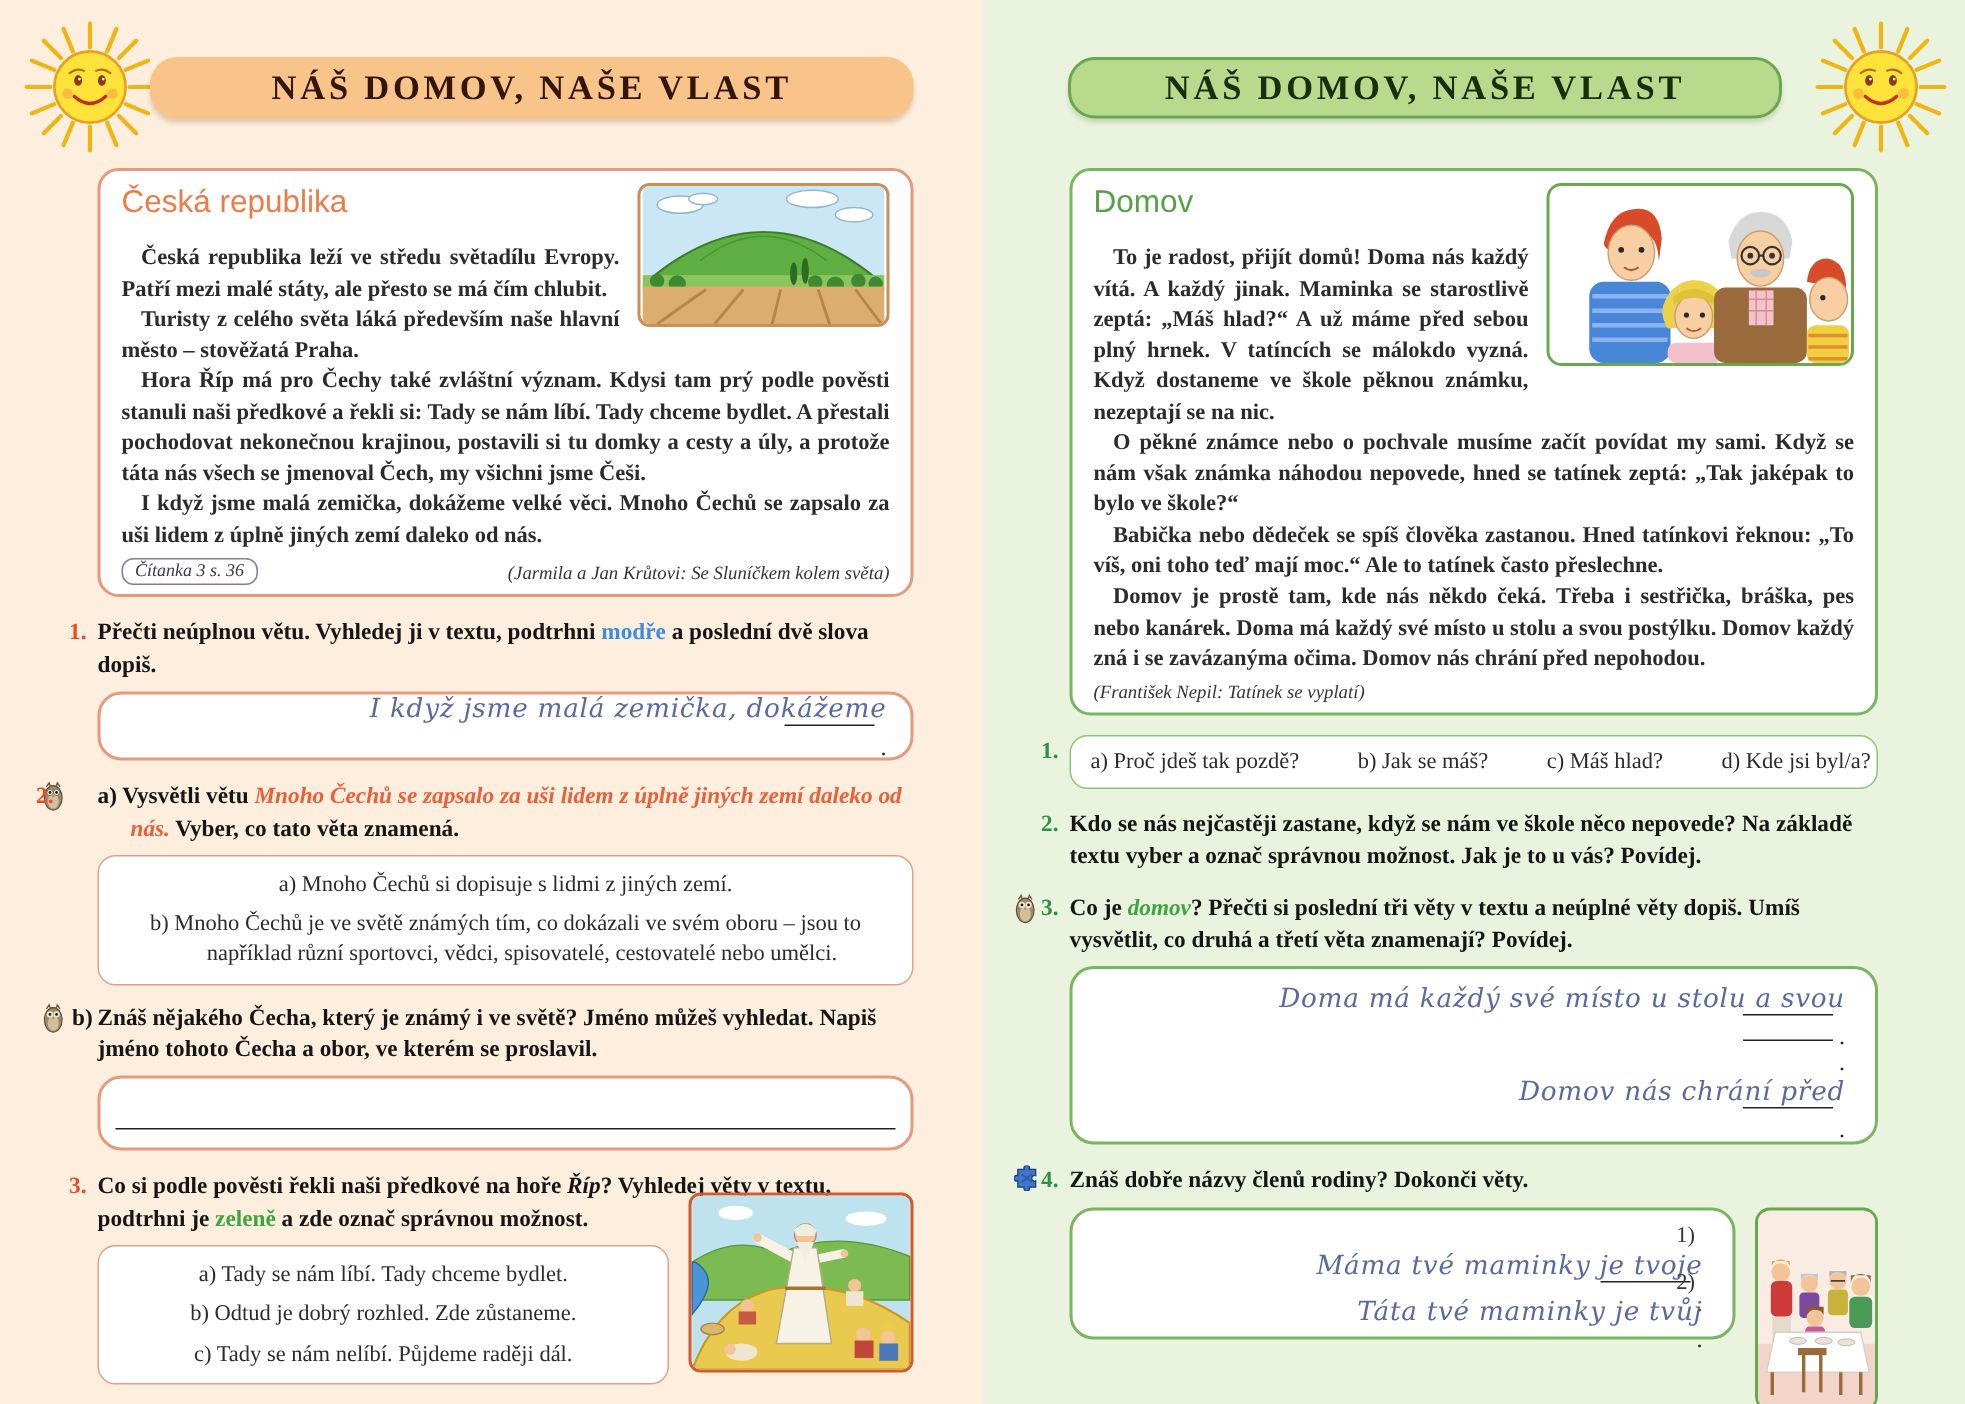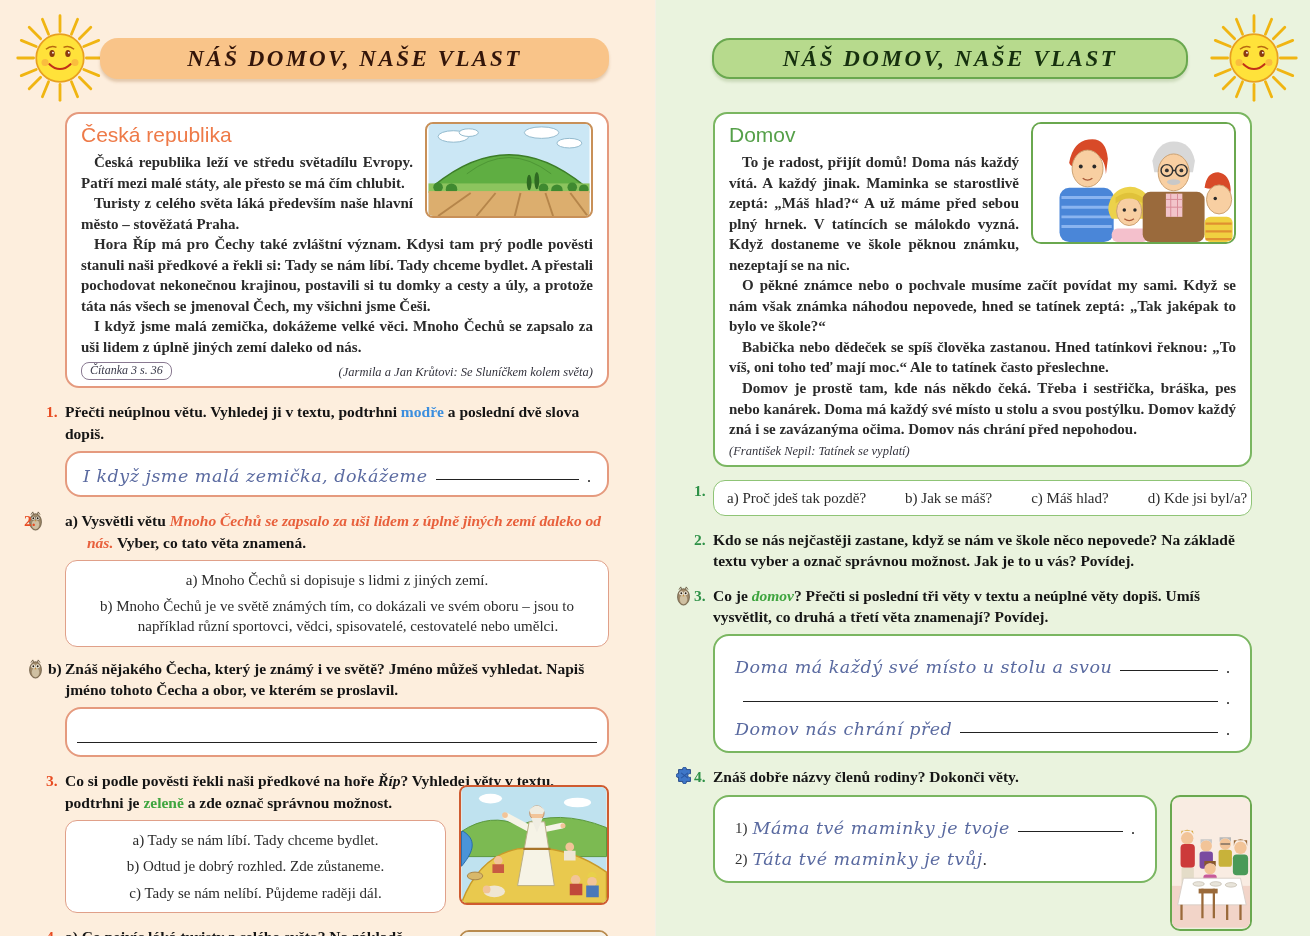--- a/index.html
+++ b/index.html
@@ -3,42 +3,42 @@
 <meta charset="utf-8">
 <style>
   * { box-sizing: border-box; margin: 0; padding: 0; }
   html,body { width:1310px; height:936px; }
   body { display:flex; font-family:"Liberation Serif", serif; overflow:hidden; }
   .page { width:655px; height:936px; position:relative; }
   .page.left  { background:#fdeedd; }
   .page.right { background:#eaf3de; border-left:1px solid #f2f0e6; }
 
   
-  .banner-row { position:relative; height:92px;font-style:italic; }
+  .banner-row { position:relative; height:92px; }
   .banner { position:absolute; top:38px; height:41px; border-radius:18px;
             display:flex; align-items:center; justify-content:center;
             font-weight:bold; font-size:23px; letter-spacing:2.5px; }
   .banner-left  { left:100px; right:46px; background:#f9c489; color:#33150a;
                   box-shadow:0 3px 3px rgba(150,90,30,.25); }
   .banner-right { left:56px; right:122px; background:#b7da8d; color:#16300e;
                   border:2px solid #6aa84f; box-shadow:0 3px 3px rgba(80,120,40,.2); }
   .sun { position:absolute; width:88px; height:88px; top:14px; }
   .sun-left  { left:16px; }
   .sun-right { right:12px; }
 
   
   .content { position:relative; margin:20px 46px 0 65px; }
   .page.right .content { margin:20px 58px 0 57px; }
 
   
   .reading-box { background:#fff; border-radius:14px; padding:6px 14px 6px; }
   .box-left  { border:2px solid #e59a7e; }
   .box-right { border:2px solid #7ab661; }
   .reading-title { font-family:"Liberation Sans", sans-serif; font-weight:normal;
-                   font-size:21px; margin:3px 0 5px; }
+                   font-size:21px; margin:3px 0 15px; }
   .t-orange { color:#ee7a48; }
   .t-green  { color:#55a049; }
   .rp { font-size:15px; line-height:1.37; text-align:justify; text-indent:13px; color:#2b2b2b;font-weight:bold; }
   .reading-img { float:right; margin:2px 0 6px 12px; }
   .img-rip    { border:2px solid #c89058; border-radius:8px; }
   .img-family { border:2px solid #6aa84f; border-radius:10px; }
   .reading-footer { display:flex; justify-content:space-between; align-items:flex-end; margin-top:5px; clear:none; }
   .tag { font-style:italic; font-size:12px; color:#3a3a4a; border:1px solid #8a7a92;
          border-radius:8px; padding:0 8px 1px; }
   .attribution { font-style:italic; font-size:12.5px; color:#33333d; }
@@ -64,21 +64,21 @@
   .ob-right { border:1.5px solid #8fc476; }
   .opt { padding:3px 0 3px 22px; text-indent:-22px; line-height:1.35; }
   .opt-row { display:flex; }
   .row-between { justify-content:space-between; }
   .row-gap { gap:58px; }
   .opt-row .opt { padding:1px 0; text-indent:0; white-space:nowrap; }
 
   .write-box { background:#fff; border-radius:16px; margin-top:7px; }
   .wb-left  { border:2px solid #e59a7e; }
   .wb-right { border:2px solid #7ab661; }
-  .hw-row { display:flex; align-items:flex-end; padding:0 16px; height:31px; }
+  .hw-row { display:flex; align-items:flex-end; padding:0 16px; height:31px;flex-direction:column; }
   .one-row { height:46px; padding-bottom:9px; }
   .cursive { font-style:italic; font-size:17.5px; letter-spacing:0.5px; color:#5a6aa0;
              font-family:"DejaVu Serif", serif; white-space:nowrap; }
   .hw-num { font-size:15px; color:#333; margin-right:5px; transform:translateY(-1px); }
   .blank { flex:1; border-bottom:1.4px solid #222; margin:0 8px 6px; min-width:60px; }
   .period { color:#222; }
   .hw-lines { padding:10px 4px 12px; }
   .empty-line { margin:33px 10px 0; border-bottom:1.4px solid #222; }
   .empty-box { height:50px; }
 

